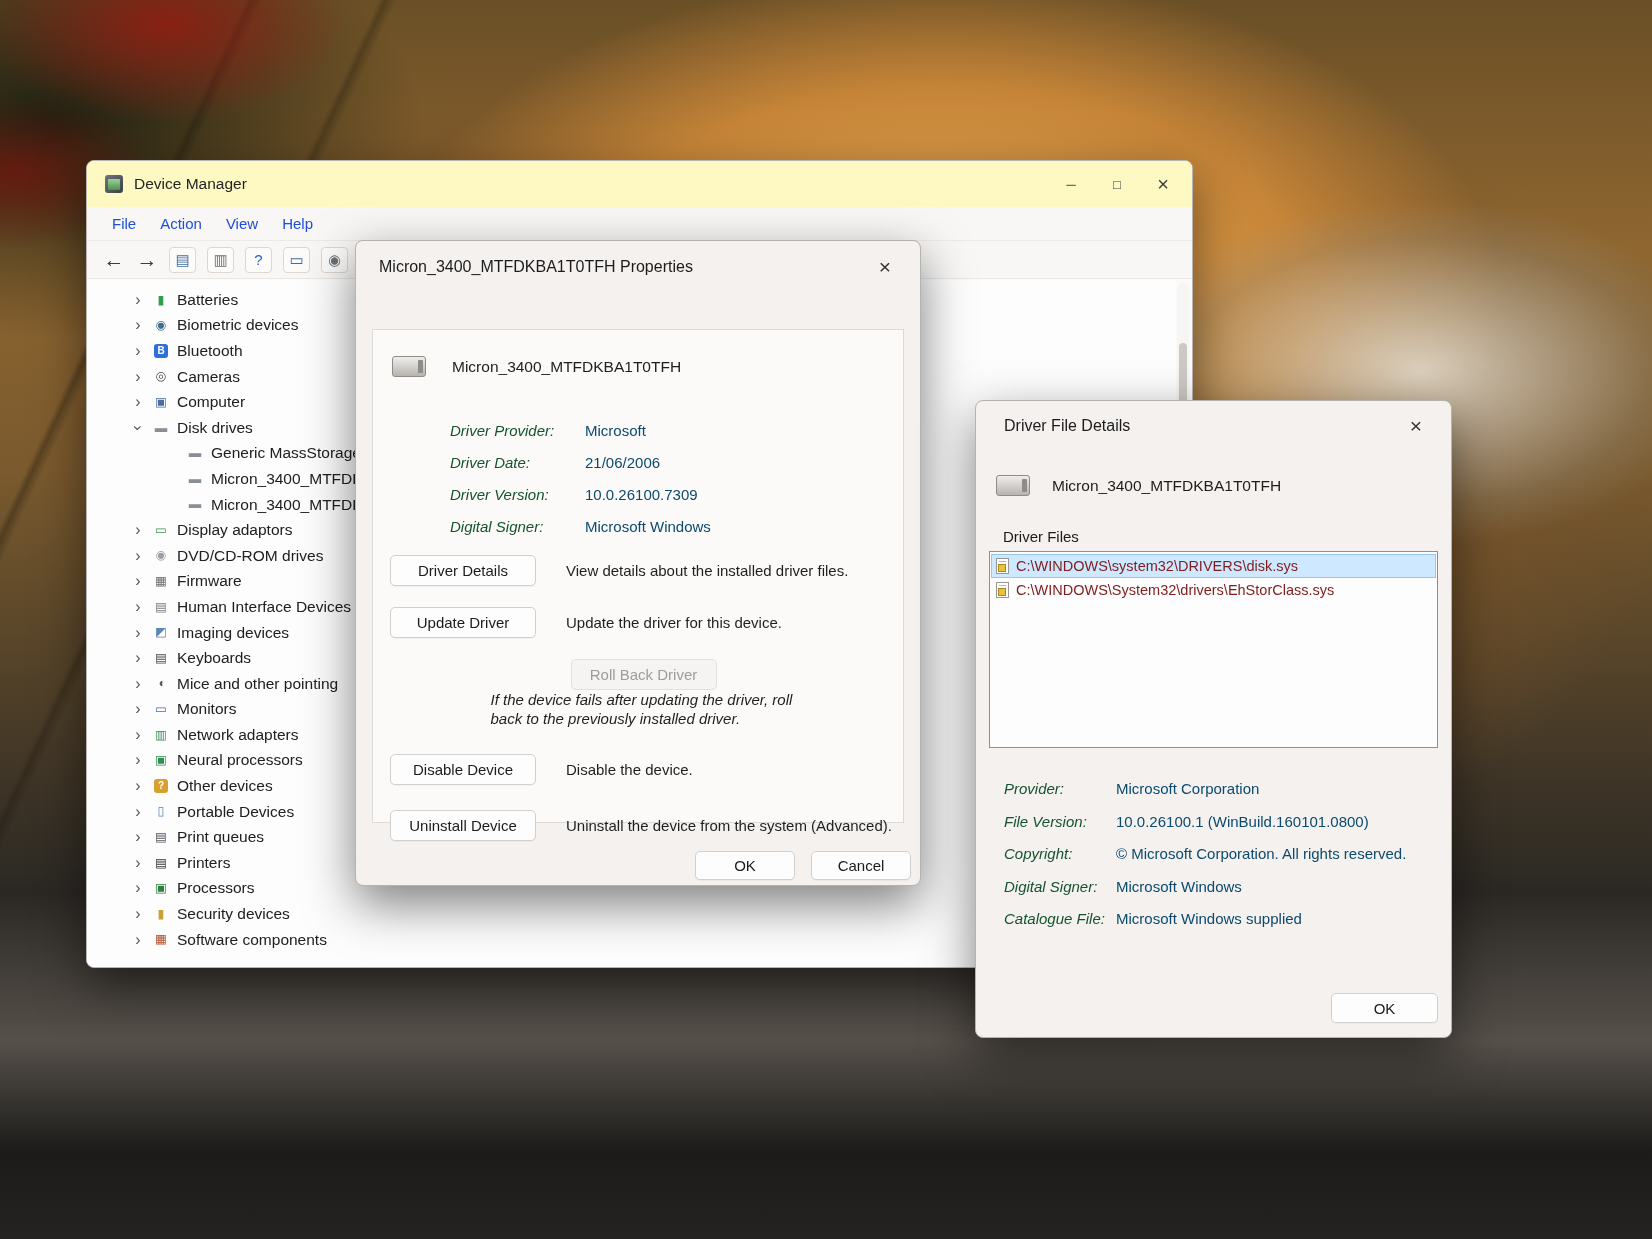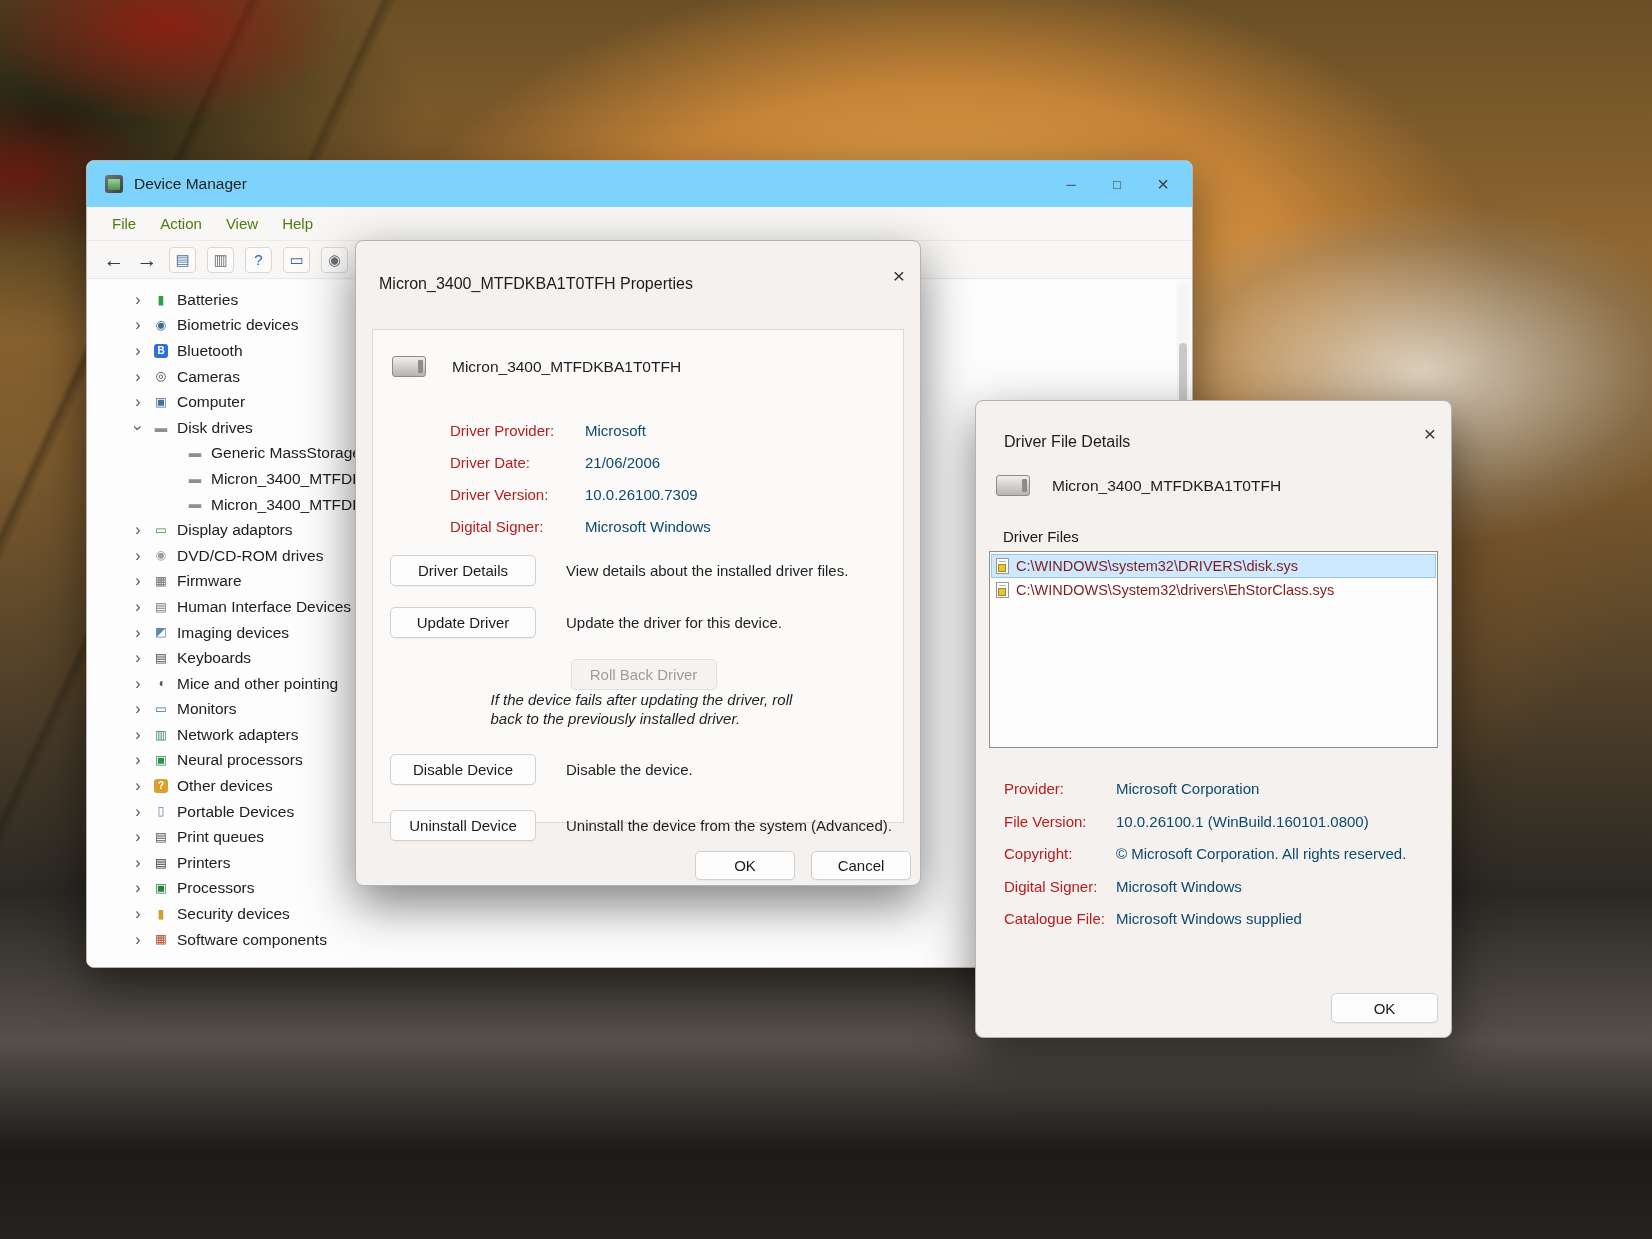--- a/index.html
+++ b/index.html
@@ -13,62 +13,62 @@
       radial-gradient(ellipse 520px 300px at 3% 10%, rgba(24,28,16,.95), transparent 72%),
       radial-gradient(ellipse 420px 240px at 86% 30%, rgba(232,226,214,.85), rgba(150,140,120,.35) 55%, transparent 72%),
       radial-gradient(ellipse 760px 440px at 57% 24%, rgba(242,180,92,.95), rgba(210,140,58,.85) 48%, transparent 74%),
       radial-gradient(ellipse 1050px 600px at 52% 38%, rgba(186,122,52,.85), rgba(120,82,40,.5) 60%, transparent 78%),
       linear-gradient(115deg, transparent 11%, rgba(25,18,8,.35) 11.3%, transparent 11.8%, transparent 17%, rgba(25,18,8,.3) 17.3%, transparent 17.8%),
       linear-gradient(180deg,#6a4f26 0%,#8f6630 20%,#7a5a2e 38%,#4a3c28 58%,#2b2824 72%,#56504a 84%,#1c1b19 93%,#242321 100%);
   }
   .window{position:absolute;border-radius:8px;box-shadow:0 18px 50px rgba(0,0,0,.5);overflow:hidden;}
   
   .dm{left:86px;top:160px;width:1107px;height:808px;background:#fbfafa;border:1px solid #b8b5b2;z-index:10;}
-  .dm-titlebar{height:46px;display:flex;align-items:center;padding:0 6px 0 18px;background:#7dd3fc;}
+  .dm-titlebar{height:46px;display:flex;align-items:center;padding:0 6px 0 18px;background:#fef9c3;}
   .appicon{width:18px;height:18px;margin-right:11px;background:linear-gradient(135deg,#70767c,#3a3f44);border-radius:3px;position:relative;flex:none;}
   .appicon::after{content:"";position:absolute;left:3px;right:3px;top:4px;bottom:3px;background:linear-gradient(#9ad29a,#4e8f4e);border-radius:1px;}
   .dm-title{font-size:15.5px;color:#242424;}
   .caption-btns{margin-left:auto;display:flex;}
   .cap-btn{width:46px;height:36px;display:flex;align-items:center;justify-content:center;font-size:13px;color:#3c3c3c;}
   .cap-btn[data-name="close-icon"]{font-size:20px;}
   .dm-menubar{height:34px;display:flex;align-items:center;padding-left:16px;background:#f8f7f6;border-bottom:1px solid #eceae8;}
-  .menu-item{padding:5px 9px;margin-right:6px;font-size:15px;color:#4d7c0f;border-radius:4px;}
+  .menu-item{padding:5px 9px;margin-right:6px;font-size:15px;color:#1d4ed8;border-radius:4px;}
   .dm-toolbar{height:38px;display:flex;align-items:center;gap:11px;padding-left:16px;background:#f8f7f6;border-bottom:1px solid #eae8e6;}
   .tool-btn{min-width:27px;height:26px;display:flex;align-items:center;justify-content:center;font-size:15px;border-radius:4px;border:1px solid #dad7d4;background:#fcfbfa;}
   .tool-btn[data-name="back-icon"],.tool-btn[data-name="forward-icon"]{border:none;background:transparent;font-size:21px;font-weight:bold;color:#2f3f52;min-width:22px;}
   .dm-tree{position:absolute;left:0;top:119px;right:16px;bottom:0;background:#fdfdfd;padding-top:7px;overflow:hidden;}
   .tree-row{height:25.6px;display:flex;align-items:center;padding-left:40px;font-size:15.5px;color:#202020;}
   .tree-row.child{padding-left:96px;}
   .chev{width:22px;flex:none;display:flex;justify-content:center;color:#565656;font-size:16px;}
   .chev::before{content:"›";}
   .chev.down::before{display:inline-block;transform:rotate(90deg);}
   .ticon{width:14px;height:14px;flex:none;margin:0 9px 0 5px;display:inline-flex;align-items:center;justify-content:center;font-size:12.5px;line-height:1;}
   .ticon.badge{border-radius:3px;font-size:10px;font-weight:bold;}
   .dm-scroll{position:absolute;top:122px;right:3px;bottom:6px;width:12px;background:#f6f5f4;border-radius:6px;}
   .dm-scroll .thumb{position:absolute;top:60px;left:2px;width:8px;height:86px;background:#cbc8c5;border-radius:4px;}
   
   .dlg{background:#f4f1ef;border:1px solid #b5b2af;}
-  .dlg-title{height:52px;display:flex;align-items:flex-end;padding:0 4px 0 23px;}
+  .dlg-title{height:52px;display:flex;align-items:center;padding:0 18px 0 23px;}
   .dlg-title-text{font-size:16px;color:#1c1c1c;}
   .dlg-close{margin-left:auto;font-size:21px;color:#333;width:34px;height:34px;display:flex;align-items:center;justify-content:center;}
   .btn{background:#fdfdfd;border:1px solid #d2cfcc;border-radius:5px;font-size:15px;color:#1b1b1b;font-family:"Liberation Sans",sans-serif;box-shadow:0 1px 1px rgba(0,0,0,.04);}
   .btn.disabled{color:#9e9c9a;background:#f5f4f3;border-color:#e2e0de;box-shadow:none;}
   
   .props{left:355px;top:240px;width:566px;height:646px;z-index:20;}
   .tabs{position:absolute;left:17px;top:59px;display:flex;z-index:3;}
   .tab{position:relative;top:3px;padding:3px 12px 4px;font-size:15px;color:#232323;background:#f1eeeb;border:1px solid #dad7d4;margin-right:-1px;}
   .tab.active{top:0;padding:6px 13px 9px;background:#fbfaf9;border-bottom:none;z-index:4;}
   .tabpage{position:absolute;left:16px;right:16px;top:88px;bottom:62px;background:#fbfaf9;border:1px solid #dcd9d6;padding:26px 6px 0 19px;}
   .dev-row{display:flex;align-items:center;gap:26px;}
   .devname{font-size:15.5px;color:#1e1e1e;}
   .diskdrive-icon{width:34px;height:21px;flex:none;border-radius:3px;background:linear-gradient(#f0eeec,#b7b3af);border:1px solid #8f8b87;position:relative;}
   .diskdrive-icon::after{content:"";position:absolute;right:2px;top:3px;bottom:3px;width:5px;background:#8f8b87;border-radius:1px;}
   .fields{margin:44px 0 0 58px;}
   .fld{display:flex;margin-bottom:13px;font-size:15px;line-height:19px;}
-  .flabel{width:135px;flex:none;color:#b91c1c;}
+  .flabel{width:135px;flex:none;color:#14532d;font-style:italic;}
   .fvalue{color:#0c4a6e;}
   .actions{margin:19px 0 0 -2px;}
   .action-row{display:flex;align-items:center;margin-bottom:21px;}
   .act-btn{width:146px;height:31px;flex:none;}
   .act-desc{margin-left:30px;font-size:15px;line-height:19px;color:#1f1f1f;white-space:nowrap;}
   .actions .action-row:nth-child(3){margin-bottom:26px;flex-direction:column;}
   .actions .action-row:nth-child(3) .act-desc{white-space:normal;max-width:336px;font-style:italic;}
   .actions .action-row:nth-child(4){margin-bottom:25px;}
   .props .ok-btn{position:absolute;left:339px;top:610px;width:100px;height:29px;}
   .props .cancel-btn{position:absolute;left:455px;top:610px;width:100px;height:29px;}

